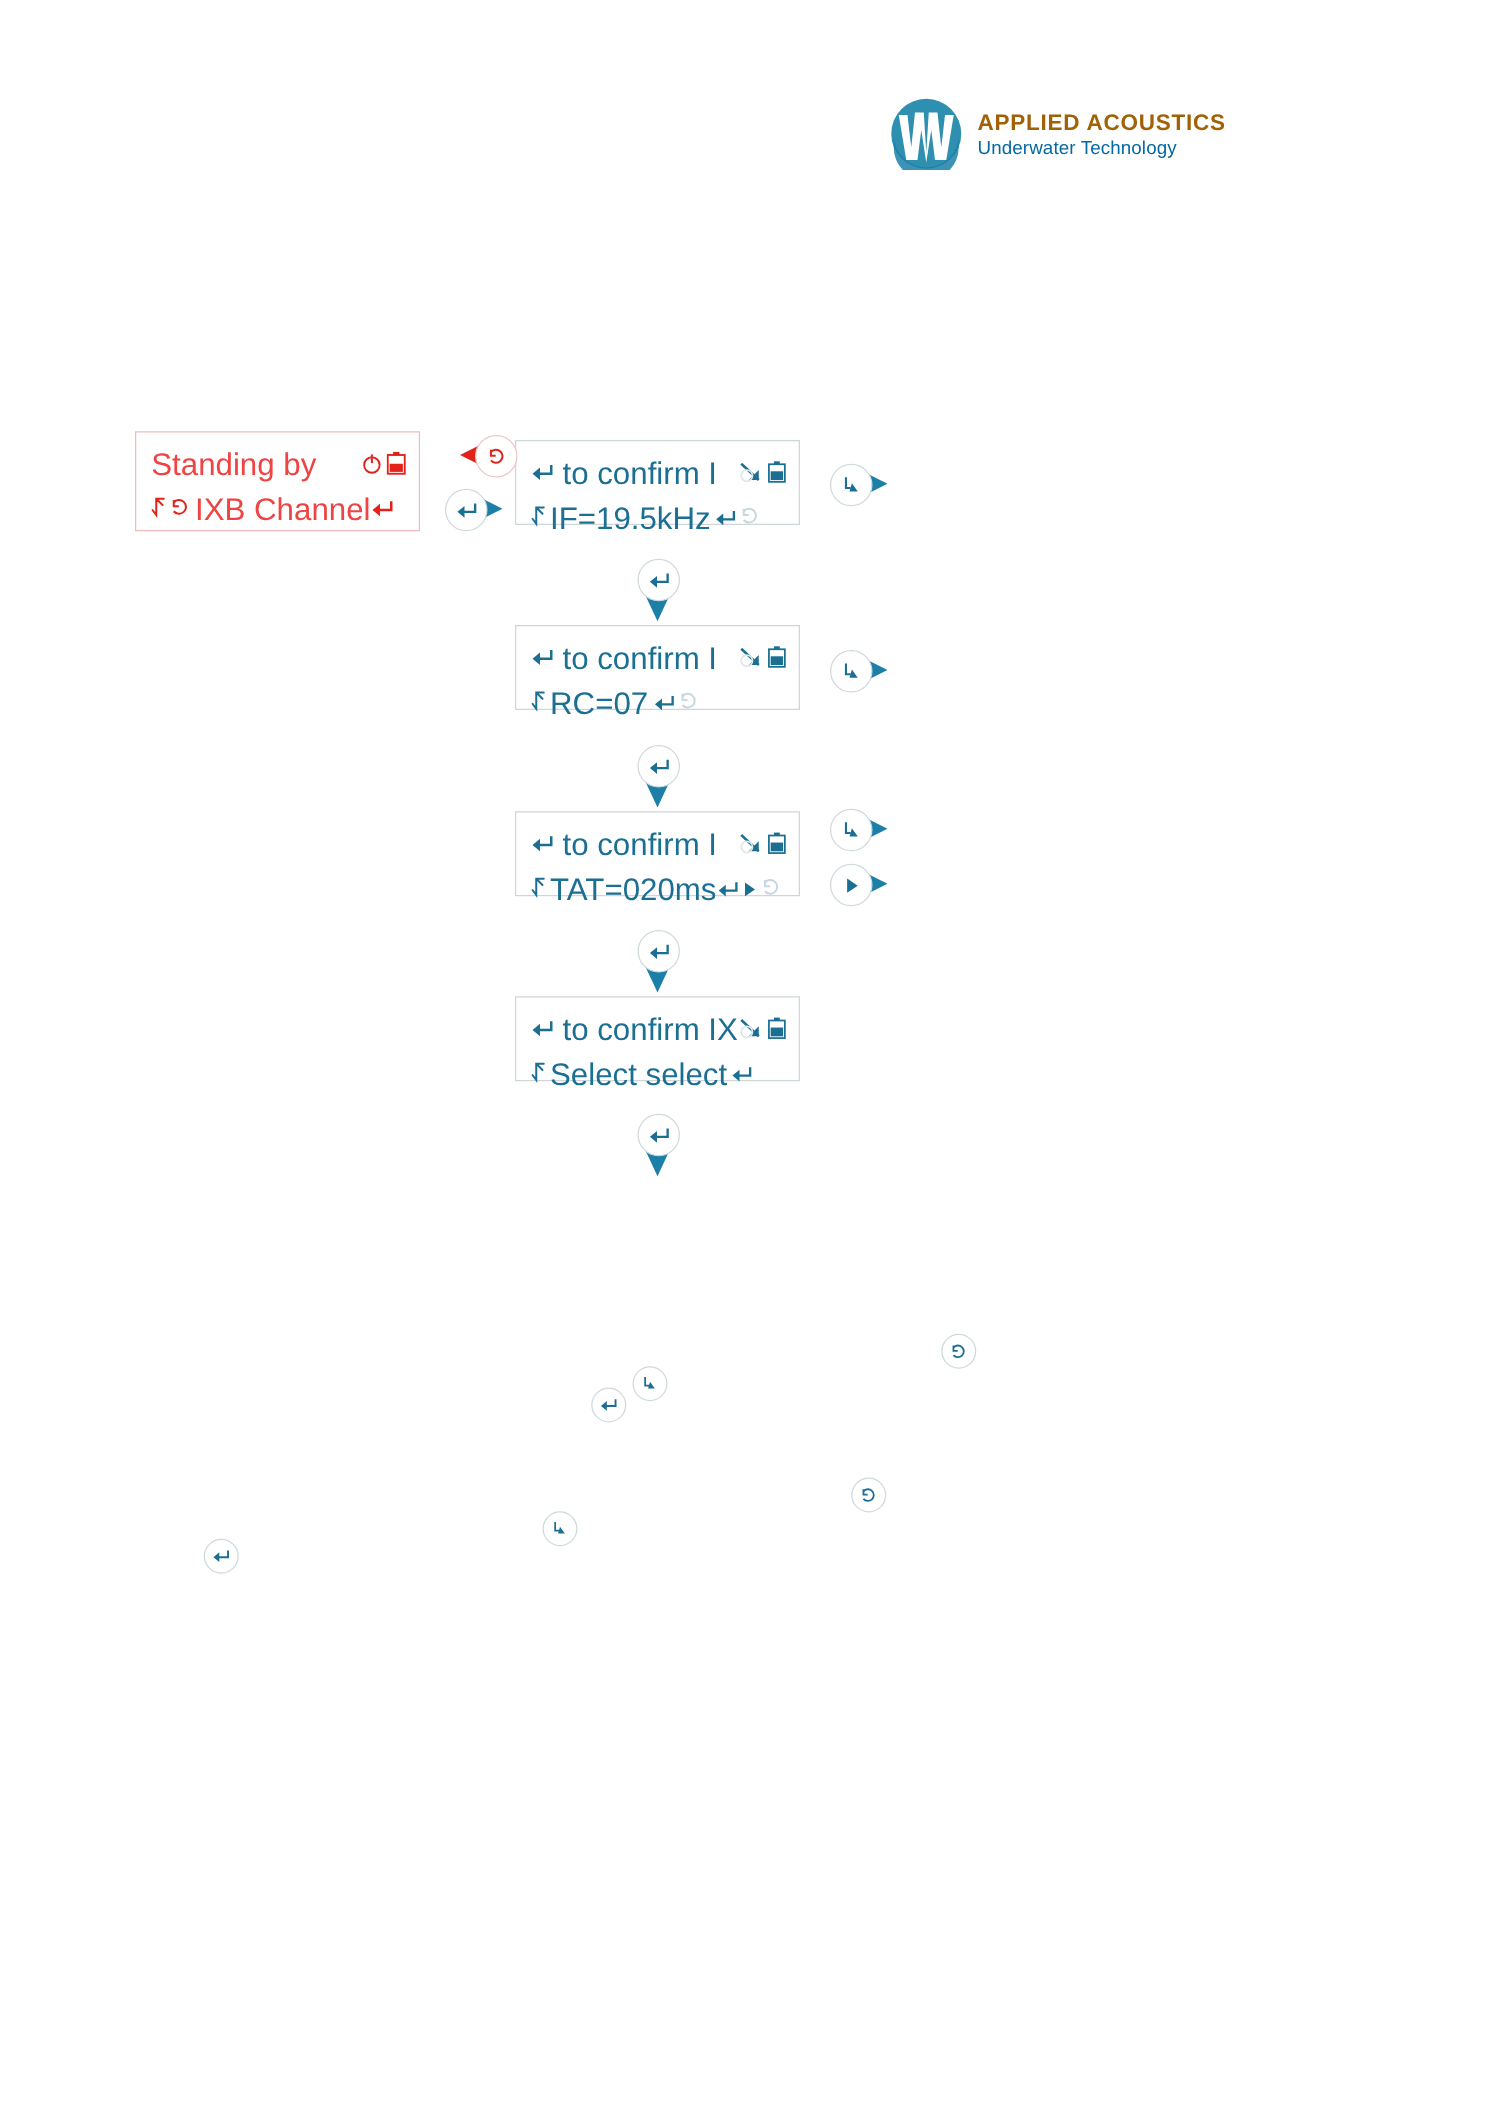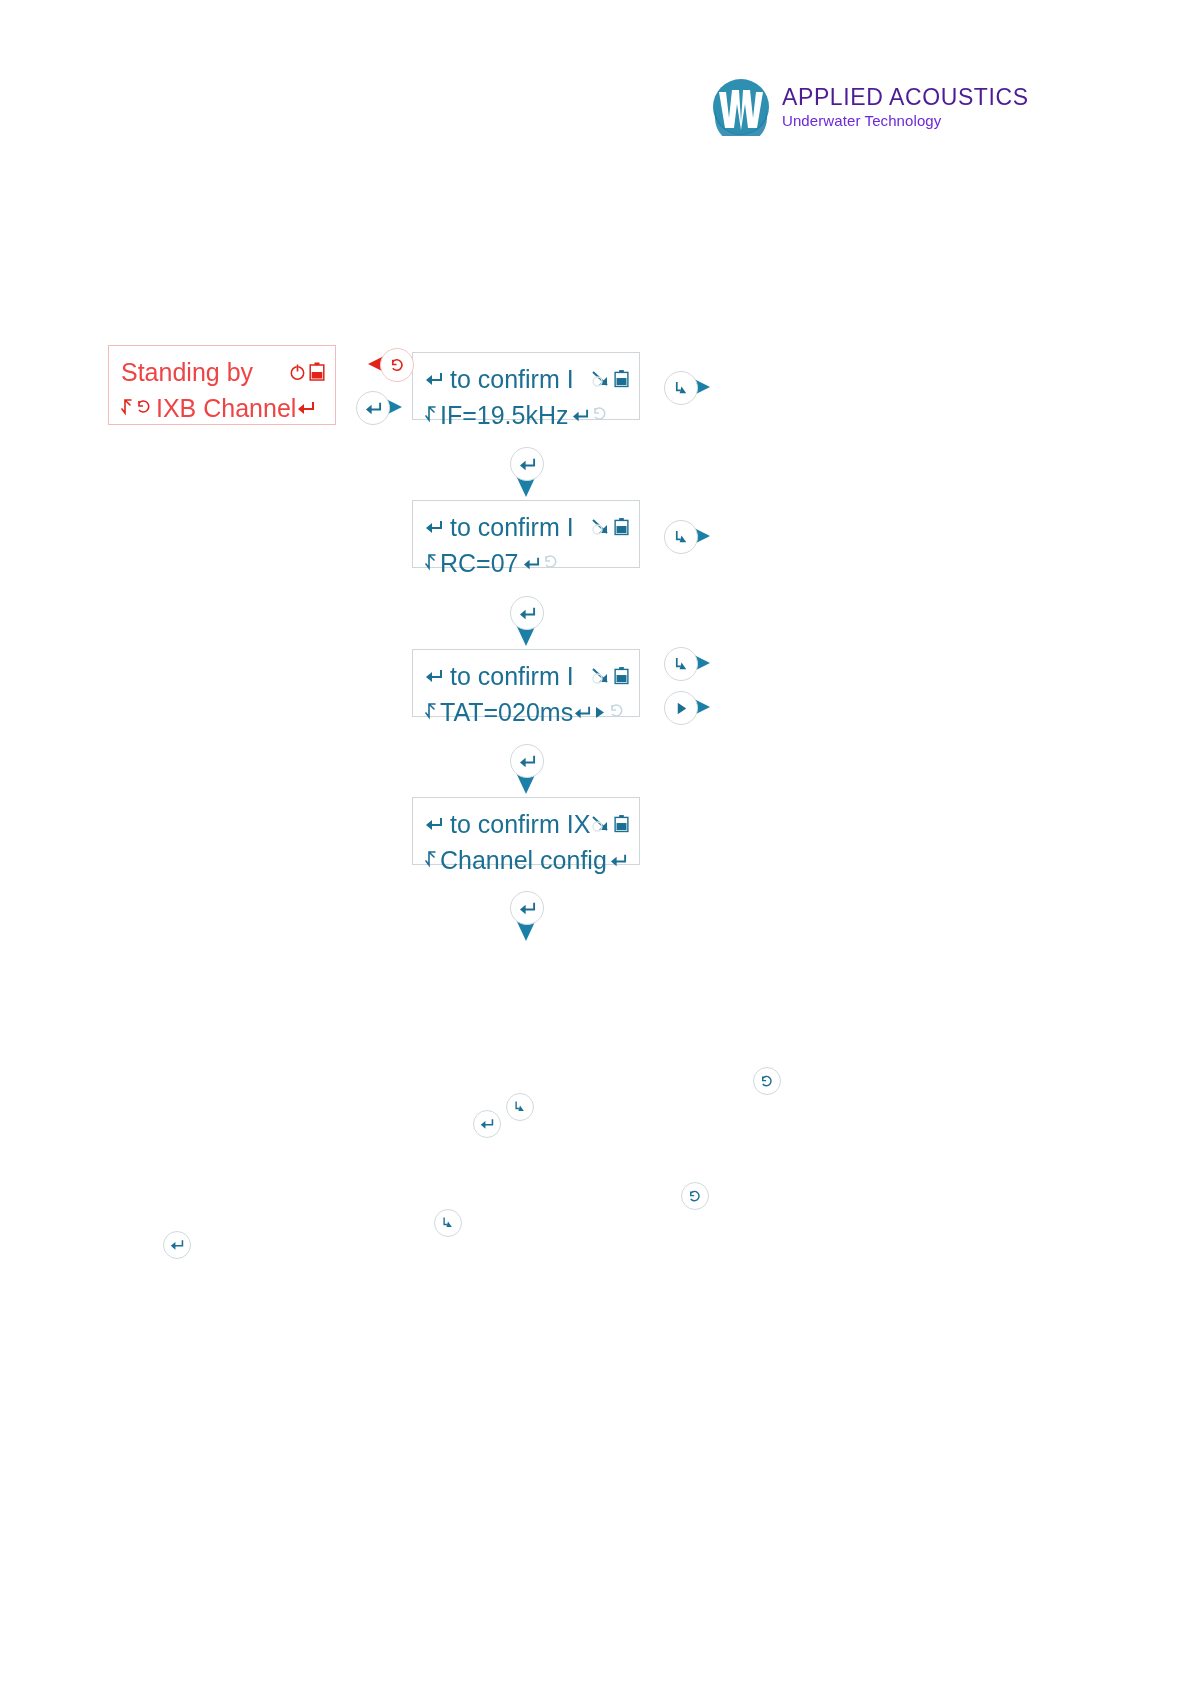--- a/index.html
+++ b/index.html
@@ -7,22 +7,22 @@
     width:1190px;height:1684px;
     background:#ffffff;
     font-family:"Liberation Sans", sans-serif;
     position:relative;
     overflow:hidden;
   }
   
   .logo-block{position:absolute;left:712px;top:78px;display:flex;align-items:center;gap:12px;}
   .logo-mark{width:58px;height:58px;position:relative;flex:0 0 auto;}
   .logo-text{display:flex;flex-direction:column;line-height:1;}
-  .logo-title{font-size:23px;letter-spacing:.6px;color:#4c1d95;font-weight:400;}
-  .logo-sub{font-size:15px;color:#6d28d9;margin-top:4px;letter-spacing:.1px;}
+  .logo-title{font-size:18px;letter-spacing:.6px;color:#a16207;font-weight:700;}
+  .logo-sub{font-size:15px;color:#0369a1;margin-top:4px;letter-spacing:.1px;}
 
   
   .lcd{
     position:absolute;
     box-sizing:border-box;
     border:1px solid #cfd6da;
     background:#ffffff;
     padding:8px 10px 8px 12px;
     font-size:25px;
     line-height:35px;
@@ -405,21 +405,21 @@
           <rect x="2.7" y="9" width="10.6" height="7.5" fill="#1b6f93"></rect>
         </svg>
     </span>
   </div>
   <div class="row">
     <span class="gl sm" style="margin-right:1px;">
       <svg width="14" height="20" viewBox="0 0 14 20">
           <path d="M10 3 L4 3 L4 16 L1 12 M4 3 L9 8" fill="none" stroke="#1b6f93" stroke-width="1.6" stroke-linecap="round"></path>
         </svg>
     </span>
-    <span>Channel config</span>
+    <span>Select select</span>
     <span class="ico" style="margin-left:3px;">
       <svg width="17" height="17" viewBox="0 0 18 18">
           <path d="M16 3 L16 10 L5 10" fill="none" stroke="#1b6f93" stroke-width="2"></path>
           <path d="M7 5 L1 10 L7 15 Z" fill="#1b6f93"></path>
         </svg>
     </span>
   </div>
 </div>
 
 <div class="conn-down" style="left:503px;top:891px;">

